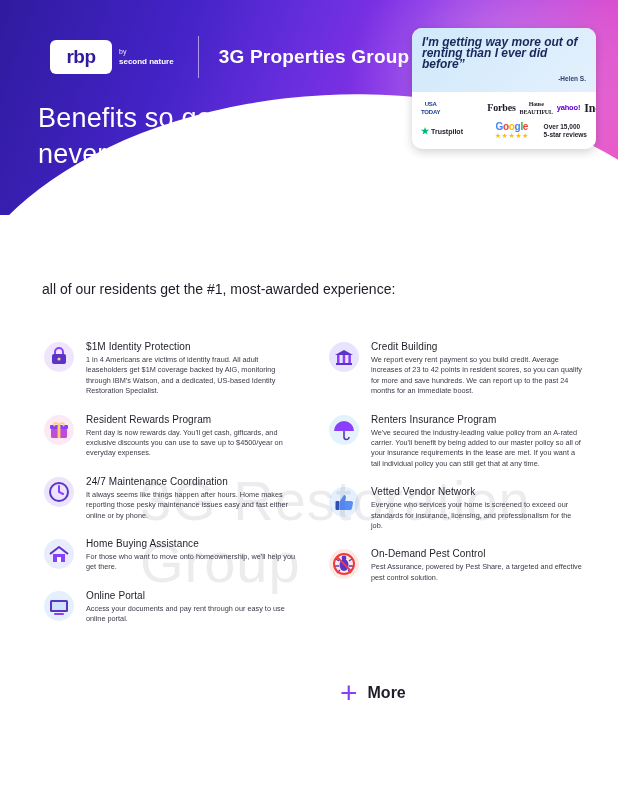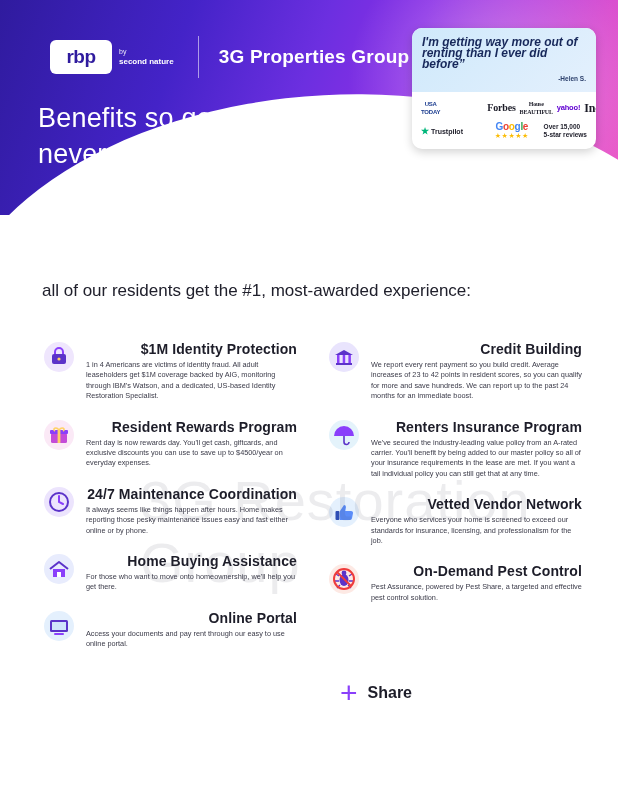--- a/index.html
+++ b/index.html
@@ -230,21 +230,21 @@
     width: 530px;
   }
   .intro .l1 {
     font-size: 18px;
     font-weight: 700;
     color: #20202c;
     letter-spacing: .1px;
   }
   .intro .l2 {
     margin-top: 9px;
-    font-size: 17px;
+    font-size: 14px;
     font-weight: 400;
     color: #20202c;
   }
 
   .columns {
     position: absolute;
     left: 42px;
     top: 340px;
     width: 540px;
     display: flex;
@@ -261,25 +261,24 @@
     width: 34px;
     height: 34px;
     flex: 0 0 34px;
     display: flex;
     align-items: center;
     justify-content: center;
   }
   .benefit .txt { flex: 1 1 auto; padding-top: 1px; }
   .benefit h3 {
     margin: 0 0 3px 0;
-    font-size: 14px;
-    font-weight: 700;
+    font-size: 10px;
+    font-weight: 400;
     color: #1d1d29;
     letter-spacing: .1px;
-    text-align: right;
   }
   .benefit p {
     margin: 0;
     font-size: 7.3px;
     line-height: 10.4px;
     color: #3a3a48;
   }
 
   .more-row {
     position: absolute;
@@ -511,16 +510,16 @@
           <h3>On-Demand Pest Control</h3>
           <p>Pest Assurance, powered by Pest Share, a targeted and effective pest control solution.</p>
         </div>
       </div>
 
     </div>
   </div>
 
   <div class="more-row">
     <span class="more-plus">+</span>
-    <span class="more-label">Share</span>
+    <span class="more-label">More</span>
   </div>
 
 </div>
 
 </body></html>

